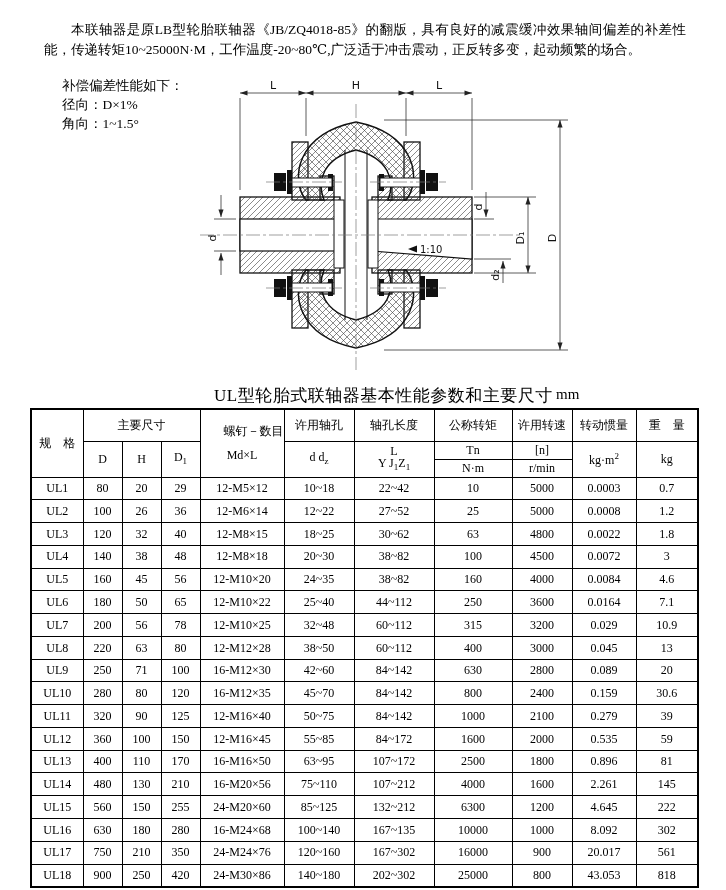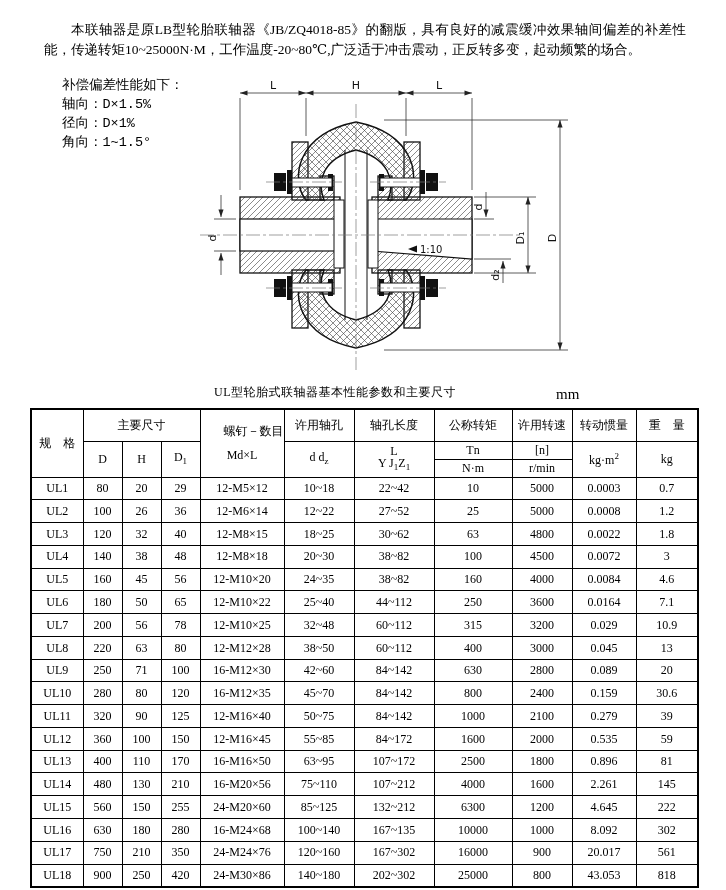--- a/index.html
+++ b/index.html
@@ -3,25 +3,25 @@
 <meta charset="utf-8">
 <style>
   html,body{margin:0;padding:0;}
   body{
     width:726px;height:890px;background:#ffffff;color:#000;
     font-family:"Liberation Serif","DejaVu Serif",serif;
     position:relative;overflow:hidden;
   }
   .intro{position:absolute;left:28px;top:4px;width:674px;font-size:13.5px;line-height:20px;}
   .intro p{margin:16px;text-indent:2em;text-align:justify;}
-  .intro .sub{margin-left:34px;margin-top:1px;font-family:Liberation Mono, monospace;}
+  .intro .sub{margin-left:34px;margin-top:1px;}
   .intro .sub div{line-height:19px;}
   #drawing{position:absolute;left:88px;top:78px;}
   .tbl-title-row{position:absolute;left:0;top:384px;width:726px;height:20px;}
-  .tbl-title{position:absolute;left:214px;top:0;font-size:12px;letter-spacing:.5px;}
+  .tbl-title{position:absolute;left:214px;top:0;font-size:17px;letter-spacing:.5px;}
   .tbl-unit{position:absolute;left:556px;top:2px;font-size:15px;}
   table.spec{
     position:absolute;left:30px;top:408px;width:667px;
     border-collapse:collapse;table-layout:fixed;
     border:2px solid #000;font-size:12px;
   }
   table.spec td{
     border:1px solid #000;text-align:center;vertical-align:middle;
     padding:0;line-height:1.2;overflow:hidden;white-space:nowrap;
   }
@@ -34,21 +34,20 @@
   sub{font-size:9px;}
   sup{font-size:9px;}
 </style>
 </head>
 <body>
 
 <div class="intro">
   <p>本联轴器是原LB型轮胎联轴器《JB/ZQ4018-85》的翻版，具有良好的减震缓冲效果轴间偏差的补差性能，传递转矩10~25000N·M，工作温度-20~80℃,广泛适于冲击震动，正反转多变，起动频繁的场合。</p>
   <div class="sub">
     <div>补偿偏差性能如下：</div>
-    <div>轴向：D×1.5%</div>
     <div>径向：D×1%</div>
     <div>角向：1~1.5°</div>
   </div>
 </div>
 
 <svg id="drawing" width="540" height="306" viewBox="0 0 540 306" xmlns="http://www.w3.org/2000/svg">
   <defs>
     <pattern id="ph" width="6" height="6" patternUnits="userSpaceOnUse">
       <path d="M0,6 L6,0" stroke="#3d3d3d" stroke-width="0.6"></path>
     </pattern>

